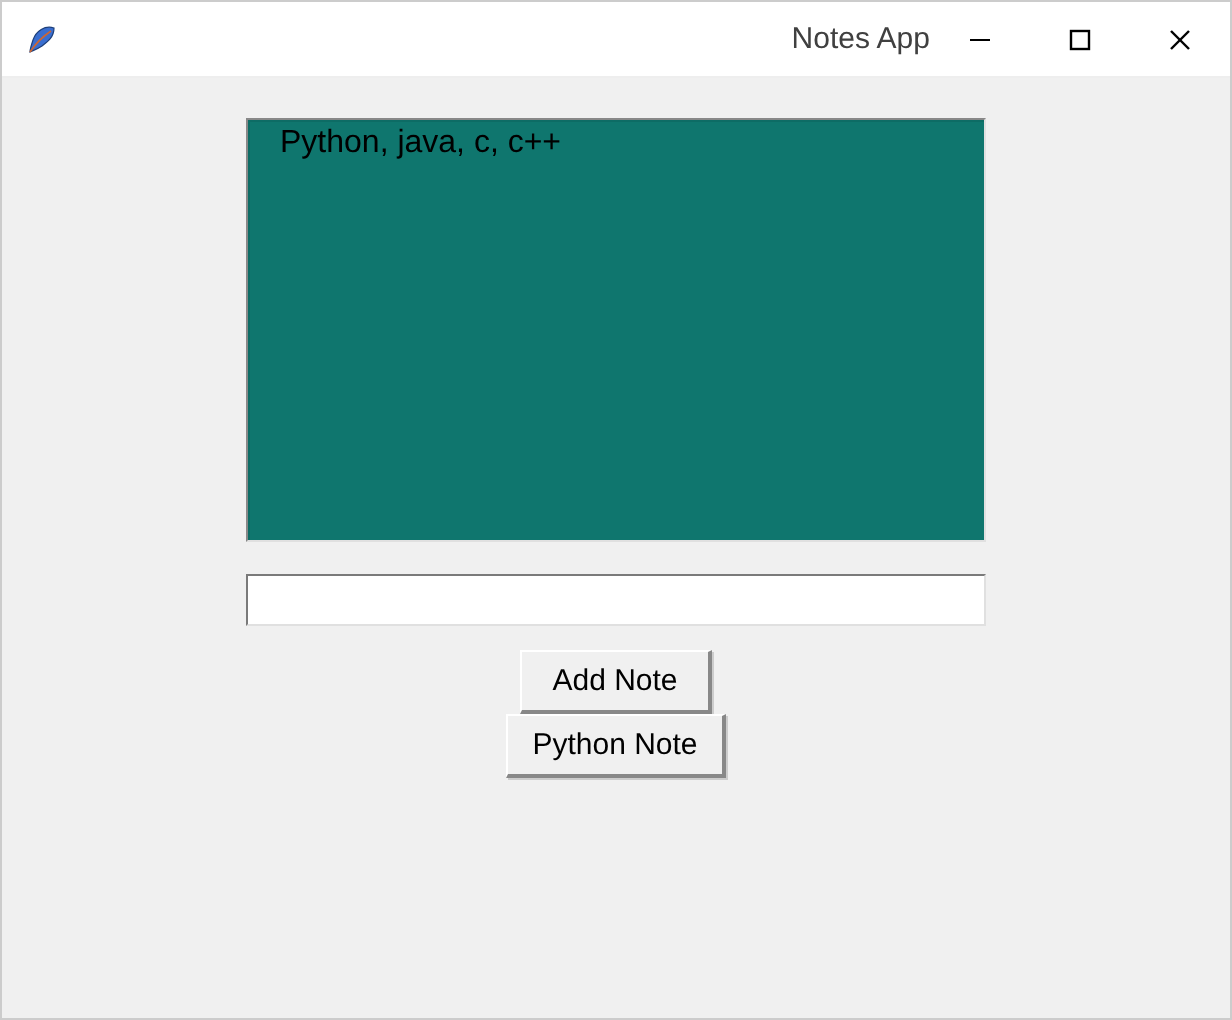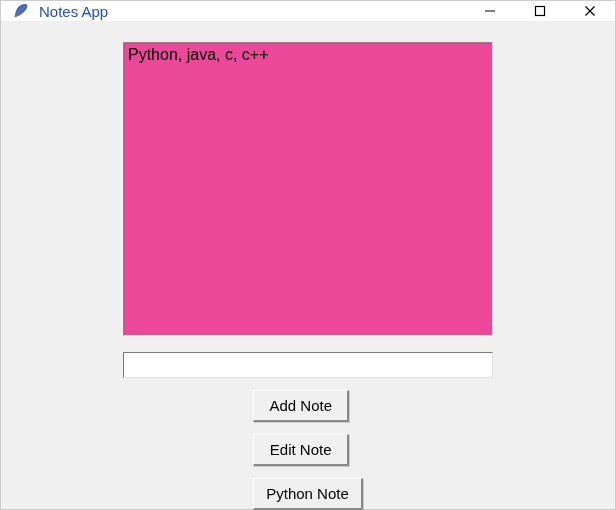--- a/index.html
+++ b/index.html
@@ -31,22 +31,23 @@
   .titlebar .icon {
     width: 20px;
     height: 20px;
     margin-right: 8px;
     display: flex;
     align-items: center;
     justify-content: center;
   }
   .titlebar .title {
     font-size: 15px;
-    color: #1d4ed8;
+    color: #404040;
     flex: 1;
+    text-align: right;
   }
   .win-controls {
     display: flex;
     height: 100%;
   }
   .win-btn {
     width: 50px;
     height: 100%;
     display: flex;
     align-items: center;
@@ -56,30 +57,30 @@
   }
   .client {
     flex: 1;
     display: flex;
     flex-direction: column;
     align-items: center;
     padding-top: 20px;
   }
   .listbox {
     width: 370px;
-    height: 294px;
-    background: #ec4899;
+    height: 212px;
+    background: #0f766e;
     border-top: 1px solid #888;
     border-left: 1px solid #888;
     border-right: 1px solid #e0e0e0;
     border-bottom: 1px solid #e0e0e0;
     box-shadow: inset 1px 1px 0 rgba(0,0,0,0.08);
     font-size: 16px;
     line-height: 20px;
-    padding: 2px 4px;
+    padding: 2px 16px;
     overflow: hidden;
   }
   .listbox .item {
     white-space: nowrap;
     cursor: default;
   }
   .entry-wrap {
     margin-top: 16px;
     width: 370px;
   }
@@ -93,22 +94,22 @@
     background: #fff;
     font-size: 15px;
     padding: 2px 4px;
     font-family: inherit;
     outline: none;
   }
   .buttons {
     margin-top: 12px;
     display: flex;
     flex-direction: column;
-    gap: 12px;
-    align-items: flex-start;
+    gap: 0;
+    align-items: center;
   }
   .tk-btn {
     min-width: 96px;
     padding: 6px 12px;
     font-size: 15px;
     background: #f0f0f0;
     border-top: 1px solid #fff;
     border-left: 1px solid #fff;
     border-right: 2px solid #888;
     border-bottom: 2px solid #888;
@@ -158,17 +159,16 @@
     <div class="listbox">
       <div class="item">Python, java, c, c++</div>
     </div>
 
     <div class="entry-wrap">
       <input class="entry" type="text" value="" style="">
     </div>
 
     <div class="buttons">
       <div class="tk-btn">Add Note</div>
-      <div class="tk-btn">Edit Note</div>
       <div class="tk-btn">Python Note</div>
     </div>
   </div>
 </div>
 
 </body></html>

